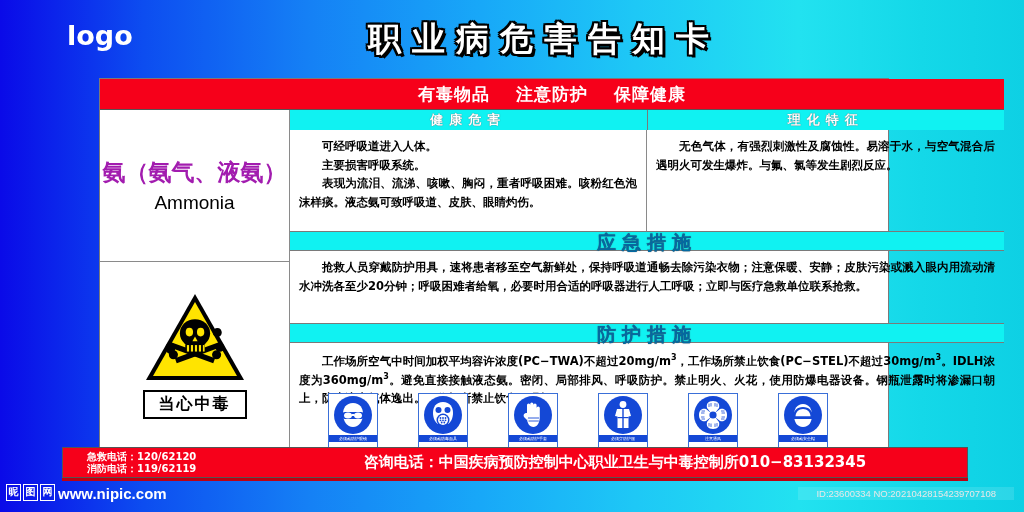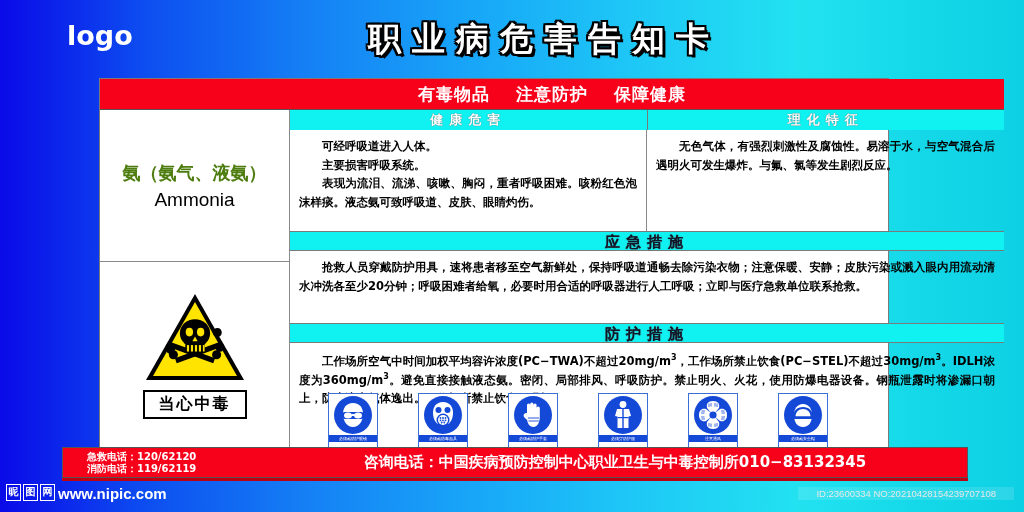--- a/index.html
+++ b/index.html
@@ -48,38 +48,38 @@
   
   #left-col {
     position:absolute; left:0; top:31px; width:190px; height:337px;
     border-right:1px solid #8a8a8a;
   }
   #chem-box {
     position:absolute; left:0; top:0; width:189px; height:152px;
     border-bottom:1px solid #8a8a8a;
     display:flex; flex-direction:column; align-items:center; justify-content:center;
   }
-  #chem-cn { font-size:18px; font-weight:bold; color:#4d7c0f; letter-spacing:0px; white-space:nowrap;}
+  #chem-cn { font-size:23px; font-weight:bold; color:#a21caf; letter-spacing:0px; white-space:nowrap;}
   #chem-en { font-size:19px; color:#000; margin-top:4px; font-family:"Liberation Sans",sans-serif;}
 
   #warn-box {
     position:absolute; left:0; top:152px; width:189px; height:185px;
     display:flex; flex-direction:column; align-items:center; justify-content:center;
   }
   #tri-wrap { width:104px; height:92px; position:relative; }
   #warn-label {
     margin-top:7px; border:2px solid #000; background:#fff;
     padding:2px 14px; font-size:16px; font-weight:bold; letter-spacing:2px;
   }
 
   
   #right-col { position:absolute; left:190px; top:31px; width:714px; height:337px; }
 
   .bar {
-    background:#10f2f2; color:#0f172a; font-size:15px; font-weight:bold;
+    background:#10f2f2; color:#0369a1; font-size:19px; font-weight:bold;
     letter-spacing:6px; text-align:center; line-height:20px; height:20px;
     border-top:1px solid #7a7a7a; border-bottom:1px solid #7a7a7a;
     text-shadow:0 0 1px #4a4a4a;
   }
   .bar-split { display:flex; height:20px; }
   .bar-split > div {
     flex:1; background:#10f2f2; color:#fff; font-size:13px; font-weight:bold;
     letter-spacing:6px; text-align:center; line-height:20px;
     text-shadow:0 0 1px #4a4a4a;
   }

